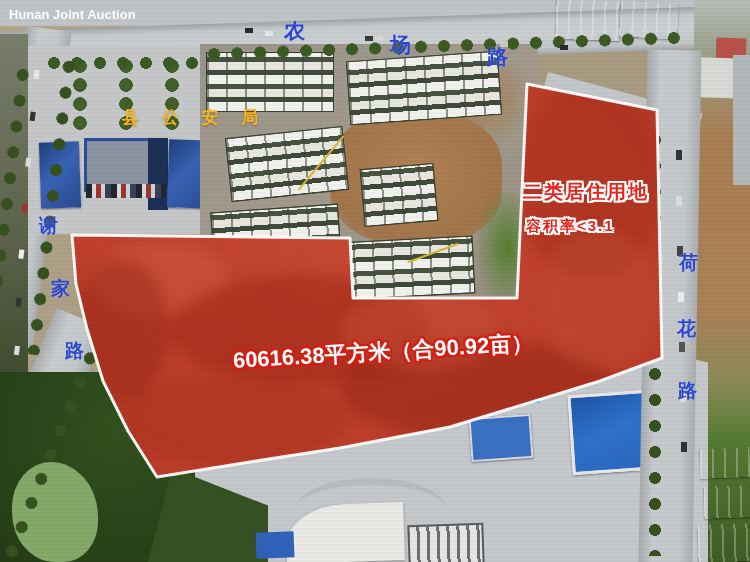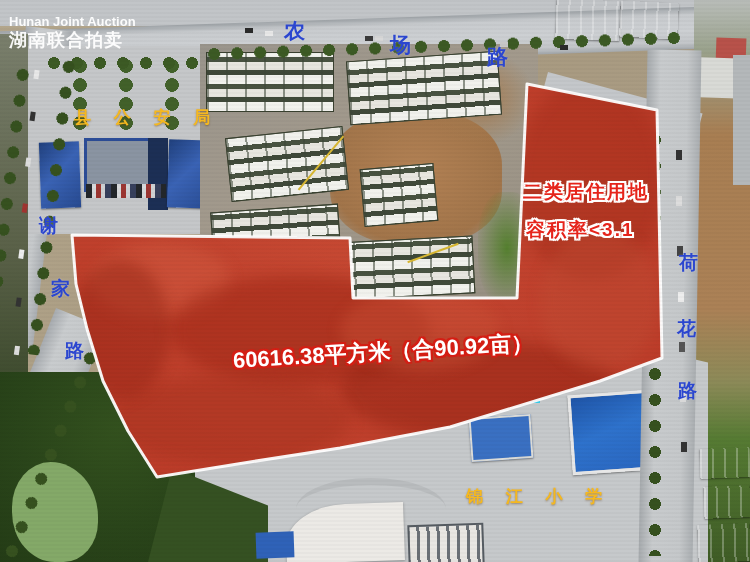--- a/index.html
+++ b/index.html
@@ -83,27 +83,27 @@
   .plaza{left:148px;top:352px;width:560px;height:210px;background:#c6c9cb;
     clip-path:polygon(0 62%,92% 0,100% 5%,100% 100%,0 100%);}
   .ridges{background-image:repeating-linear-gradient(90deg,rgba(255,255,255,.28) 0 2px,rgba(0,0,0,0) 2px 12px);}
   .units{background:repeating-linear-gradient(90deg,#e8e6e2 0 7px,#6a7076 7px 10px);border:2px solid #565c62;}
   .arc{border-top:7px solid #b9bcbe;border-radius:50% 50% 0 0;}
 
   
   #plot-svg{left:0;top:0;z-index:20;}
   .lbl{position:absolute;z-index:30;white-space:nowrap;font-weight:bold;}
   .blue-ch{color:#2b46cf;font-size:21px;text-shadow:0 0 2px rgba(230,235,255,.35);}
-  .yellow-lbl{color:#f5b81f;font-size:17px;letter-spacing:9px;text-shadow:0 1px 2px rgba(90,50,0,.45);}
+  .yellow-lbl{color:#f5b81f;font-size:17px;letter-spacing:9px;text-shadow:0 1px 2px rgba(90,50,0,.45);margin-left:48px;}
   .red-outline-white{color:#e6241b;
     text-shadow:-2px -2px 0 #fff,2px -2px 0 #fff,-2px 2px 0 #fff,2px 2px 0 #fff,0 -2px 0 #fff,0 2px 0 #fff,-2px 0 0 #fff,2px 0 0 #fff;}
   .white-outline-red{color:#ffffff;
     text-shadow:-2px -2px 0 #d41e14,2px -2px 0 #d41e14,-2px 2px 0 #d41e14,2px 2px 0 #d41e14,0 -2px 0 #d41e14,0 2px 0 #d41e14,-2px 0 0 #d41e14,2px 0 0 #d41e14;}
   #watermark{left:9px;top:8px;z-index:40;color:rgba(255,255,255,.94);line-height:1.15;}
-  #watermark .wm1{font-size:13px;font-weight:bold;margin-top:7px;}
+  #watermark .wm1{font-size:13px;font-weight:bold;}
   #watermark .wm2{font-size:18px;font-weight:bold;letter-spacing:1px;}
   .grain{left:0;top:0;width:750px;height:562px;z-index:25;pointer-events:none;
     background:repeating-linear-gradient(0deg,rgba(0,0,0,.025) 0 2px,rgba(0,0,0,0) 2px 4px);}
 </style>
 </head>
 <body>
 
 <div id="scene">
 
   <div class="abs top-strip"></div>
@@ -205,24 +205,22 @@
 
   <span class="lbl blue-ch" style="left:39px;top:213px;font-size:19px;">谢</span>
   <span class="lbl blue-ch" style="left:51px;top:276px;font-size:19px;">家</span>
   <span class="lbl blue-ch" style="left:65px;top:338px;font-size:19px;">路</span>
 
   <span class="lbl blue-ch" style="left:679px;top:250px;font-size:19px;">荷</span>
   <span class="lbl blue-ch" style="left:677px;top:316px;font-size:19px;">花</span>
   <span class="lbl blue-ch" style="left:678px;top:378px;font-size:19px;">路</span>
 
   <span class="lbl yellow-lbl" style="left:74px;top:106px;">县 公 安 局</span>
-  <span class="lbl yellow-lbl" style="left:466px;top:485px;">锦 江 小 学</span>
 
   <span class="lbl red-outline-white" style="left:523px;top:179px;font-size:19px;letter-spacing:2px;font-family:Liberation Serif, serif;">二类居住用地</span>
-  <span class="lbl red-outline-white" style="left:526px;top:217px;font-size:19px;letter-spacing:2px;">容积率&lt;3.1</span>
+  <span class="lbl red-outline-white" style="left:526px;top:217px;font-size:15px;letter-spacing:2px;">容积率&lt;3.1</span>
   <span class="lbl white-outline-red" style="left:233px;top:346px;font-size:22px;transform:rotate(-3.4deg);transform-origin:left center;">60616.38平方米（合90.92亩）</span>
 
   <div id="watermark" class="abs">
     <div class="wm1">Hunan Joint Auction</div>
-    <div class="wm2">湖南联合拍卖</div>
   </div>
 
 </div>
 
 </body></html>

